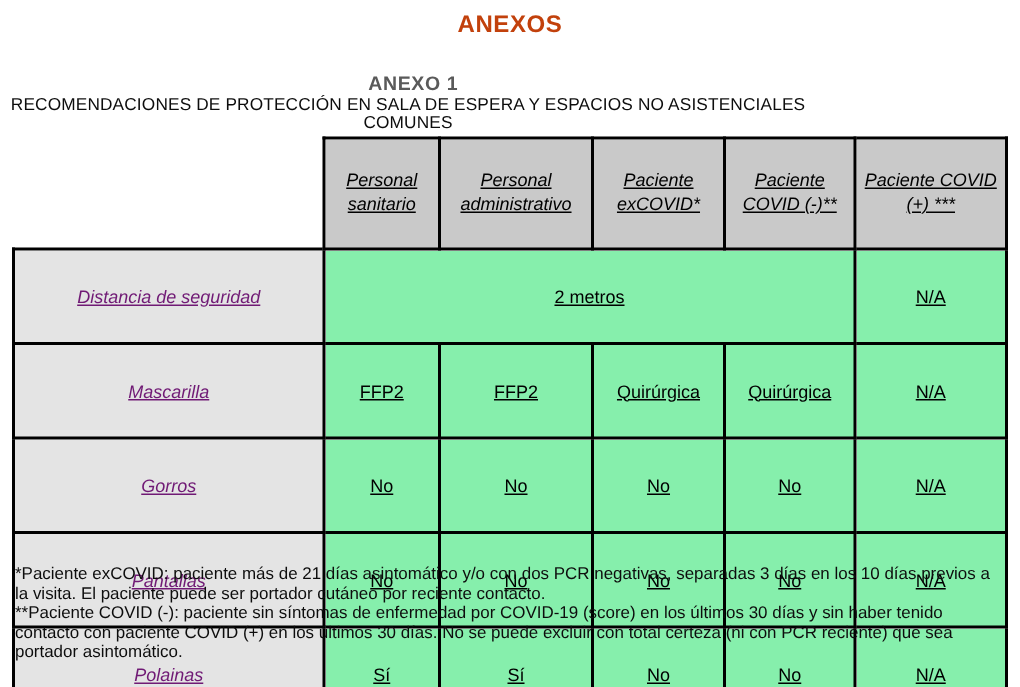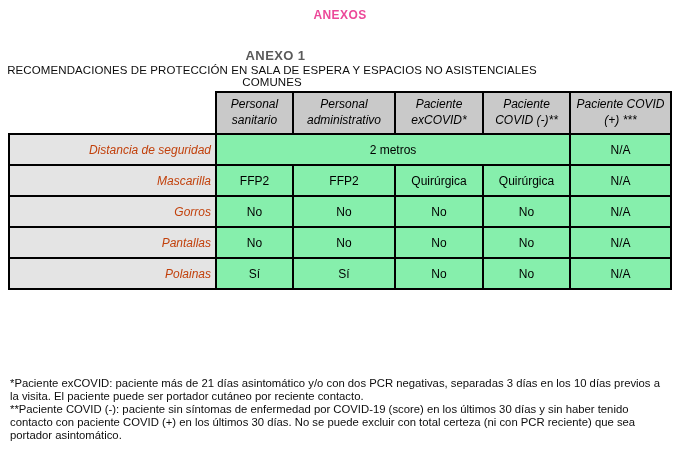--- a/index.html
+++ b/index.html
@@ -12,24 +12,24 @@
     color: #111111;
     overflow: hidden;
     position: relative;
   }
   .page-title {
     position: absolute;
     top: 8px;
     left: 0;
     width: 680px;
     text-align: center;
-    font-size: 12px;
+    font-size: 16px;
     font-weight: bold;
     letter-spacing: 0.4px;
-    color: #ec4899;
+    color: #c2410c;
   }
   .annex-title {
     position: absolute;
     top: 48px;
     left: 0;
     width: 551px;
     text-align: center;
     font-size: 13px;
     font-weight: bold;
     letter-spacing: 0.4px;
@@ -49,45 +49,46 @@
     position: absolute;
     top: 91px;
     left: 8px;
     width: 662px;
     border-collapse: collapse;
     table-layout: fixed;
     font-size: 12px;
   }
   table.protection-table td, table.protection-table th {
     border: 2px solid #000000;
-    padding: 0 4px;
+    padding: 16px 4px;
     overflow: hidden;
+    text-decoration: underline;
   }
   td.corner {
     border: none !important;
     background: #ffffff;
   }
   th.col-header {
     background: #c9c9c9;
     font-style: italic;
     font-weight: normal;
     text-align: center;
     vertical-align: middle;
     height: 40px;
     line-height: 1.3;
     color: #000000;
   }
   td.row-label {
     background: #e4e4e4;
     font-style: italic;
-    text-align: right;
+    text-align: center;
     vertical-align: middle;
     padding-left: 9px;
     height: 29px;
-    color: #c2410c;
+    color: #701a75;
   }
   td.cell-value {
     background: #86efac;
     text-align: center;
     vertical-align: middle;
     height: 29px;
     color: #000000;
   }
   .footnotes {
     position: absolute;

